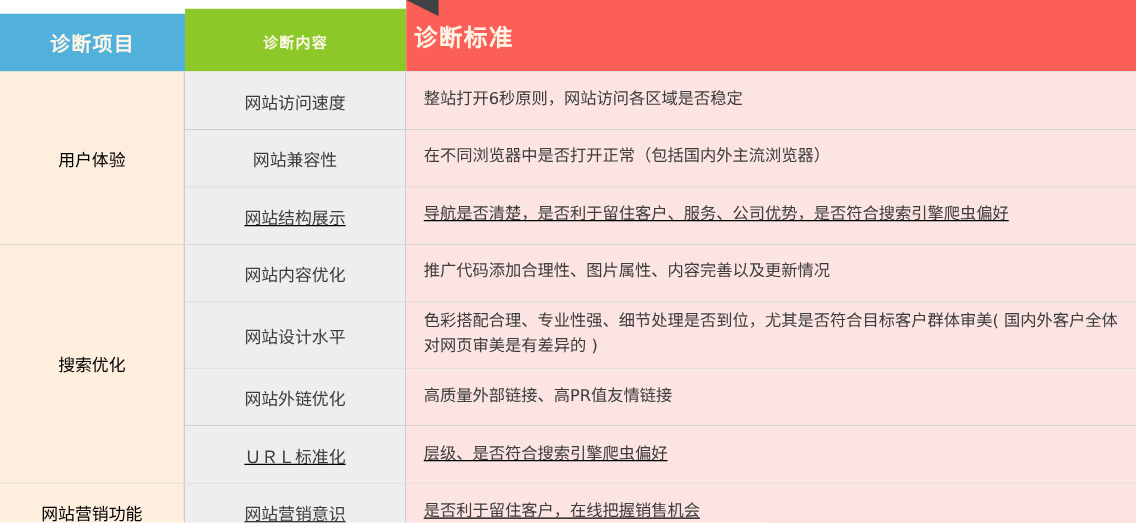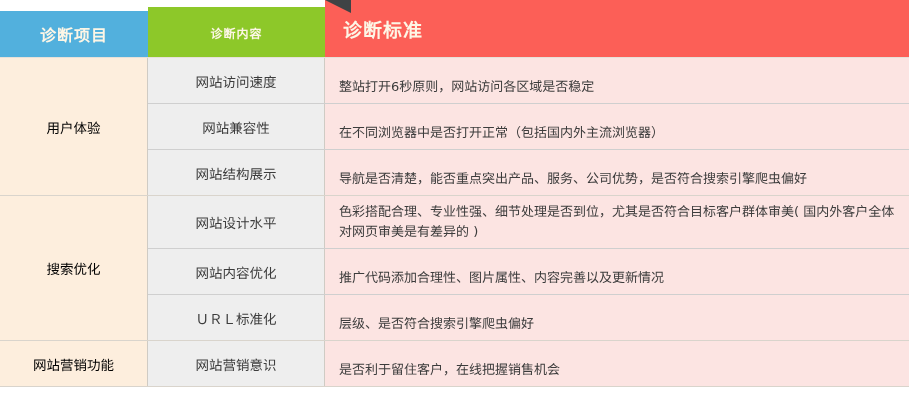--- a/index.html
+++ b/index.html
@@ -59,21 +59,21 @@
     background: #8dc829;
     font-size: 12px;
   }
 
   .hdr-standard {
     left: 325px;
     width: 584px;
     height: 57px;
     background: #fc5f57;
     justify-content: flex-start;
-    padding-left: 18px;
+    padding-left: 6px;
     font-size: 19px;
   }
 
   
   .ribbon-fold {
     position: absolute;
     left: 325px;
     top: 0;
     width: 26px;
     height: 13px;
@@ -124,41 +124,42 @@
   }
 
   .row {
     display: flex;
     align-items: stretch;
     border-bottom: 1px solid #cfcfcf;
     min-height: 45px;
   }
   .row:last-child {
     border-bottom: none;
+    text-decoration: underline;
   }
 
   .item-cell {
     flex: 0 0 177px;
     width: 177px;
     background: #eeeeee;
     display: flex;
     align-items: center;
     justify-content: center;
     color: #3c3c3c;
     font-size: 13.5px;
     box-sizing: border-box;
     border-right: 1px solid #cfcbc4;
     text-align: center;
   }
 
   .std-cell {
     flex: 1 1 auto;
     background: #fce4e2;
     display: flex;
-    align-items: flex-end;
+    align-items: center;
     color: #3c3c3c;
     font-size: 13px;
     line-height: 1.55;
     padding: 6px 12px 6px 14px;
     box-sizing: border-box;
   }
 
   .std-cell span {
     display: block;
   }
@@ -189,38 +190,44 @@
           </div>
           <div class="row">
             <div class="item-cell">网站兼容性</div>
             <div class="std-cell">
               <span>在不同浏览器中是否打开正常（包括国内外主流浏览器）</span>
             </div>
           </div>
           <div class="row">
             <div class="item-cell">网站结构展示</div>
             <div class="std-cell">
-              <span>导航是否清楚，能否重点突出产品、服务、公司优势，是否符合搜索引擎爬虫偏好</span>
+              <span>导航是否清楚，是否利于留住客户、服务、公司优势，是否符合搜索引擎爬虫偏好</span>
             </div>
           </div>
         </div>
       </div>
       <div class="section">
         <div class="cat-cell">搜索优化</div>
         <div class="rows">
           <div class="row">
+            <div class="item-cell">网站内容优化</div>
+            <div class="std-cell">
+              <span>推广代码添加合理性、图片属性、内容完善以及更新情况</span>
+            </div>
+          </div>
+          <div class="row">
             <div class="item-cell">网站设计水平</div>
             <div class="std-cell">
               <span>色彩搭配合理、专业性强、细节处理是否到位，尤其是否符合目标客户群体审美( 国内外客户全体对网页审美是有差异的 )</span>
             </div>
           </div>
           <div class="row">
-            <div class="item-cell">网站内容优化</div>
-            <div class="std-cell">
-              <span>推广代码添加合理性、图片属性、内容完善以及更新情况</span>
+            <div class="item-cell">网站外链优化</div>
+            <div class="std-cell">
+              <span>高质量外部链接、高PR值友情链接</span>
             </div>
           </div>
           <div class="row">
             <div class="item-cell">ＵＲＬ标准化</div>
             <div class="std-cell">
               <span>层级、是否符合搜索引擎爬虫偏好</span>
             </div>
           </div>
         </div>
       </div>

